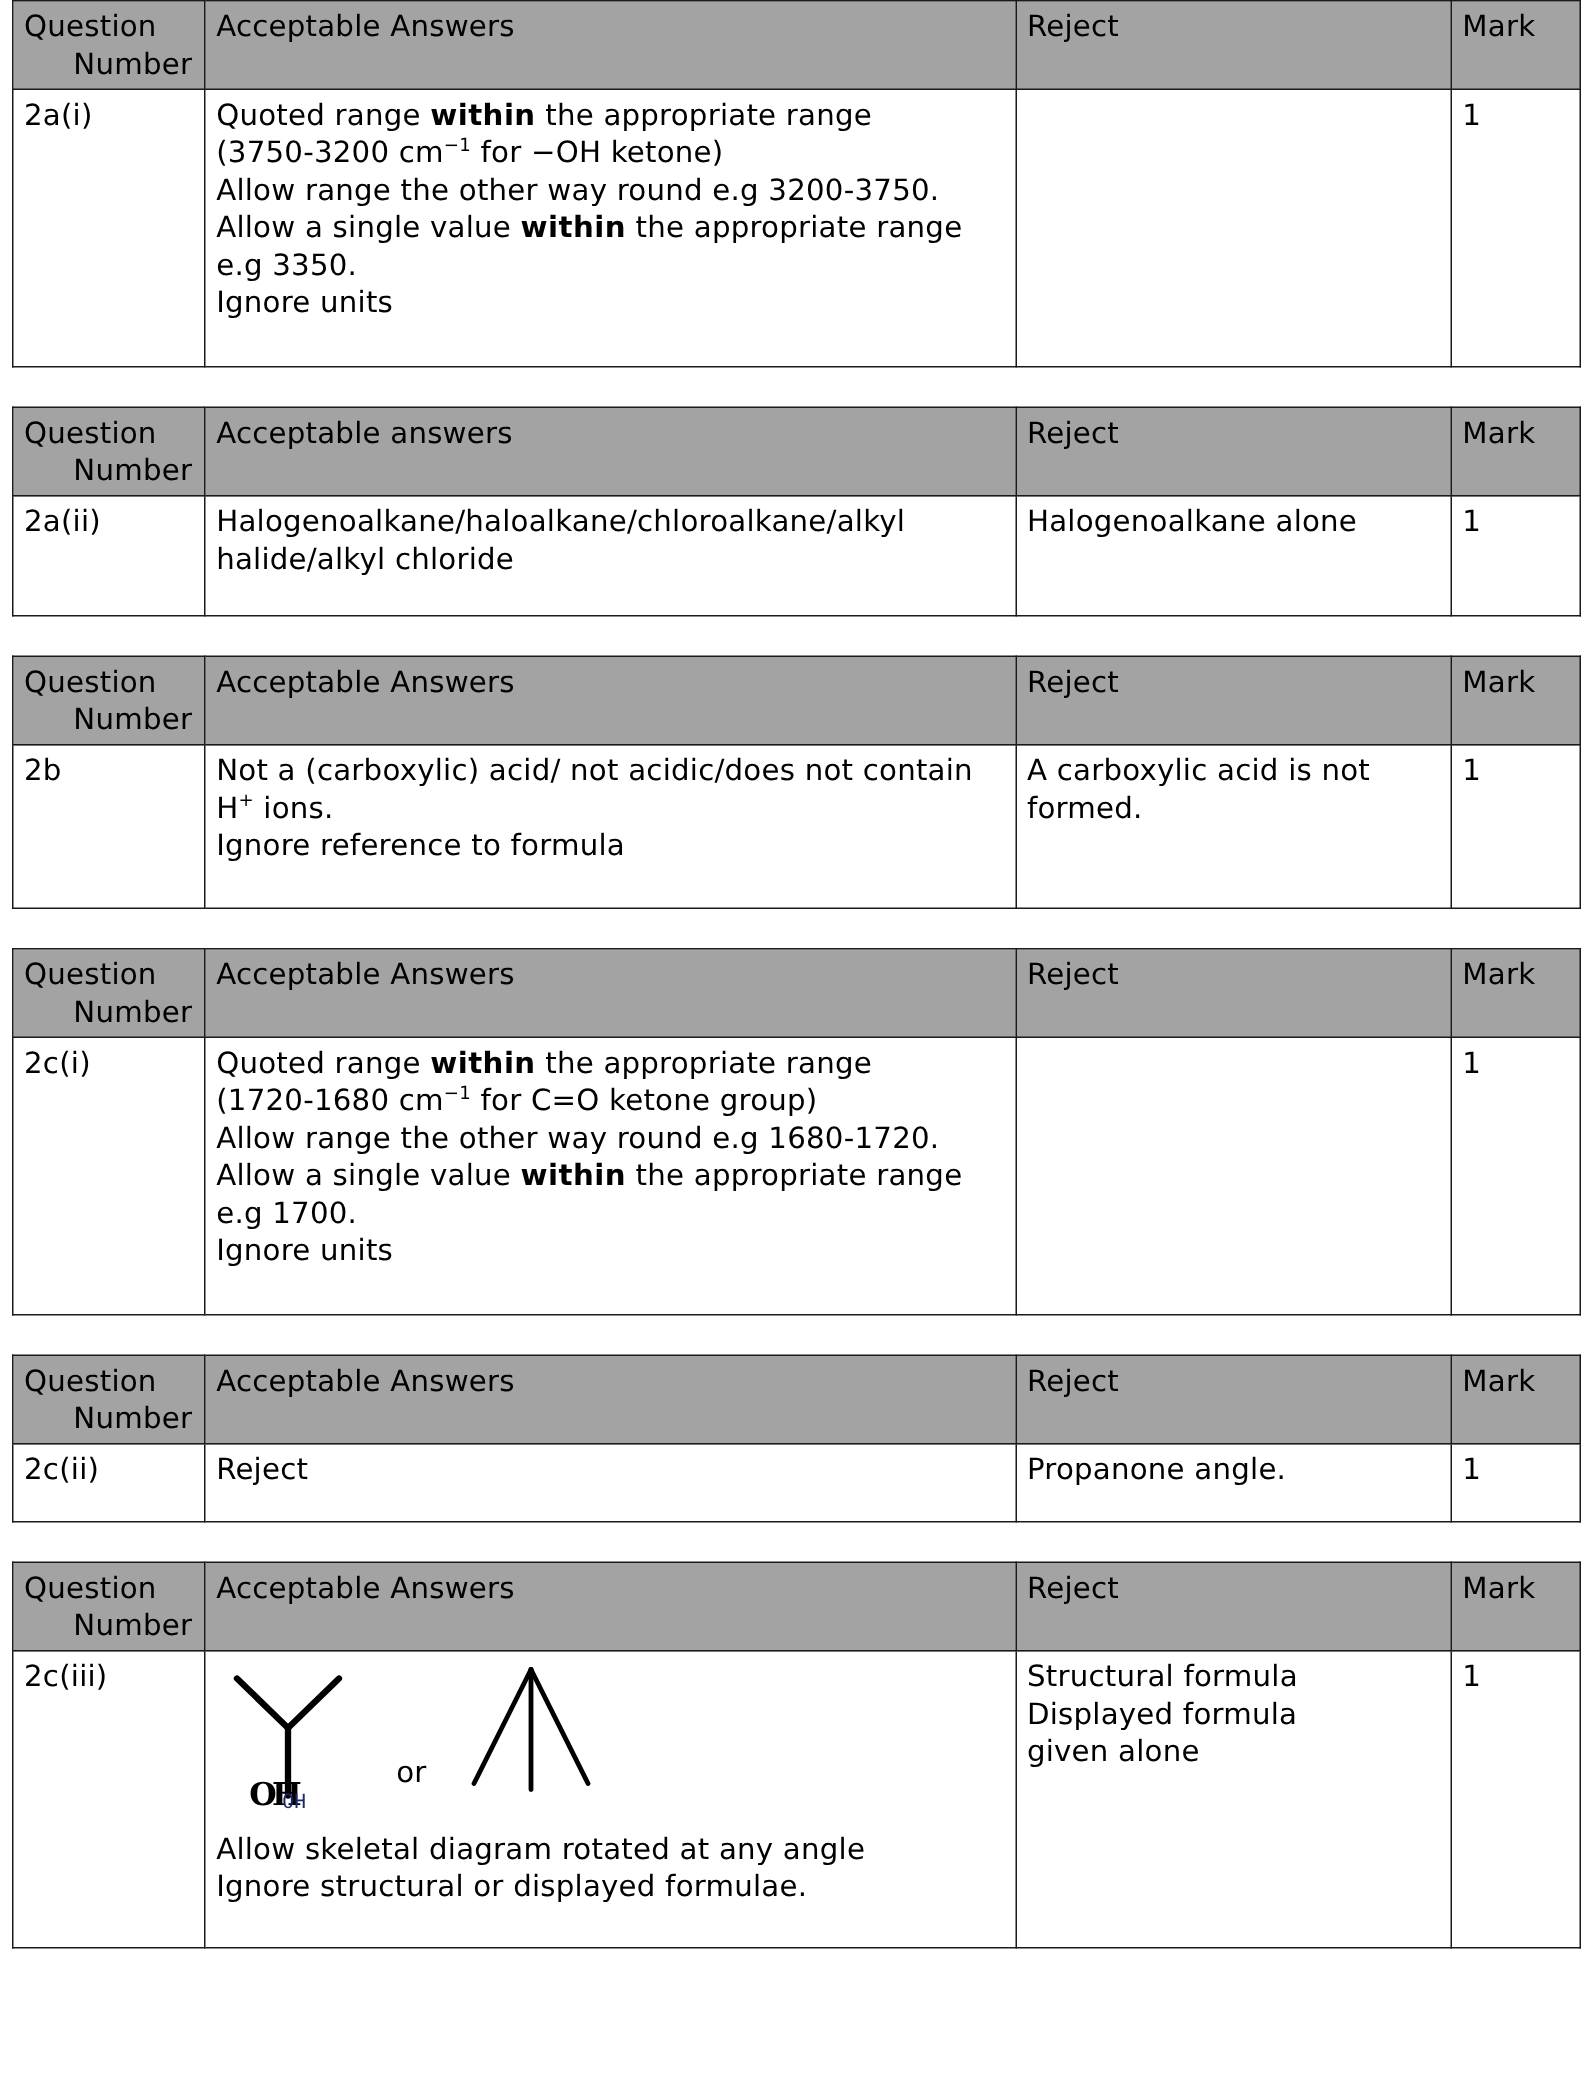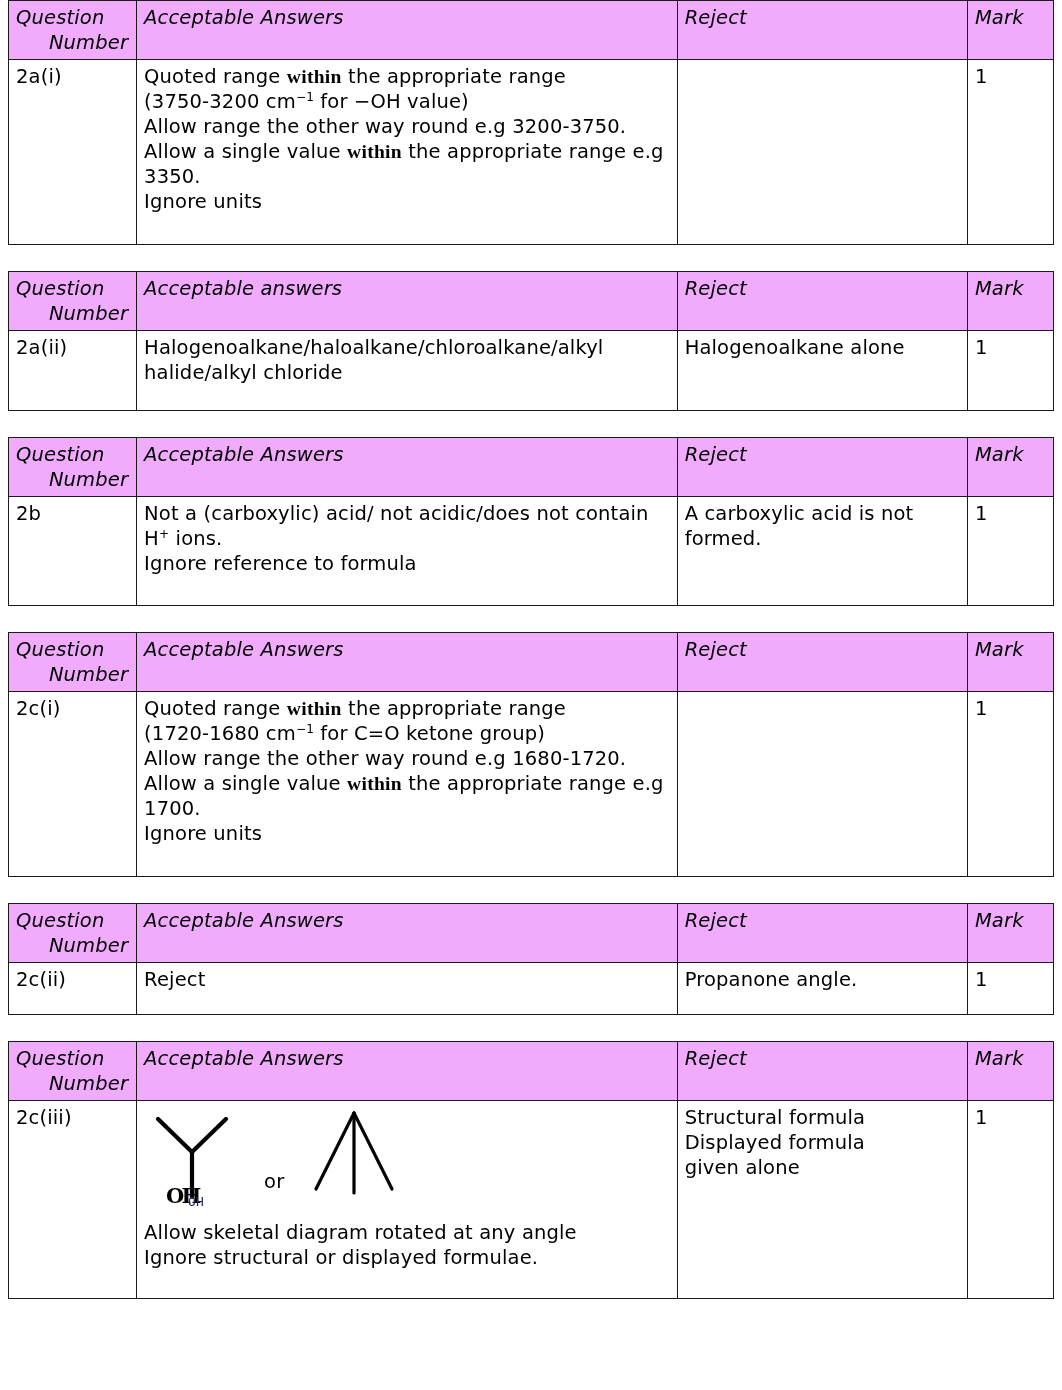--- a/index.html
+++ b/index.html
@@ -32,34 +32,33 @@
     border: 1px solid #1a1a1a;
     vertical-align: top;
     padding: 4px 8px 4px 7px;
     font-size: 19.5px;
     line-height: 25px;
     font-weight: normal;
     text-align: left;
     letter-spacing: 0.15px;
   }
   table.mark-table thead th {
-    background: #f0abfc;
+    background: #a3a3a3;
     font-weight: normal;
-    font-style: italic;
   }
   .col-qn   { width: 128px; }
   .col-ans  { width: 540px; }
   .col-rej  { width: 290px; }
   .col-mark { width: 86px; }
 
   .qn-cell { font-weight: bold; letter-spacing: 0.4px; margin-top: 30px; }
   .mark-cell { font-weight: bold; }
   .hdr-qn-line2 { display: block; text-align: right; }
 
-  .bold-within { font-weight: bold; letter-spacing: 0.3px; font-family: Liberation Serif, serif; }
+  .bold-within { font-weight: bold; letter-spacing: 0.3px; }
   sup { font-size: 0.62em; vertical-align: super; line-height: 0; }
 
   .spacer-21 { height: 21px; }
   .spacer-25 { height: 25px; }
   .spacer-26 { height: 26px; }
 
   .ans-line { display: block; }
 
   
   .struct-row { display: block; position: relative; height: 115px; }
@@ -104,21 +103,21 @@
         <th>Acceptable Answers</th>
         <th>Reject</th>
         <th>Mark</th>
       </tr>
     </thead>
     <tbody>
       <tr>
         <td class="qn-cell">2a(i)</td>
         <td>
           <span class="ans-line"><span>Quoted range </span><span class="bold-within">within</span><span> the appropriate range</span></span>
-          <span class="ans-line"><span>(3750-3200 cm</span><sup>−1</sup><span> for −OH value)</span></span>
+          <span class="ans-line"><span>(3750-3200 cm</span><sup>−1</sup><span> for −OH ketone)</span></span>
           <span class="ans-line">Allow range the other way round e.g 3200-3750.</span>
           <span class="ans-line"><span>Allow a single value </span><span class="bold-within">within</span><span> the appropriate range e.g 3350.</span></span>
           <span class="ans-line">Ignore units</span>
           <span class="spacer-26" style="display:block"></span>
         </td>
         <td></td>
         <td class="mark-cell">1</td>
       </tr>
     </tbody>
   </table>

